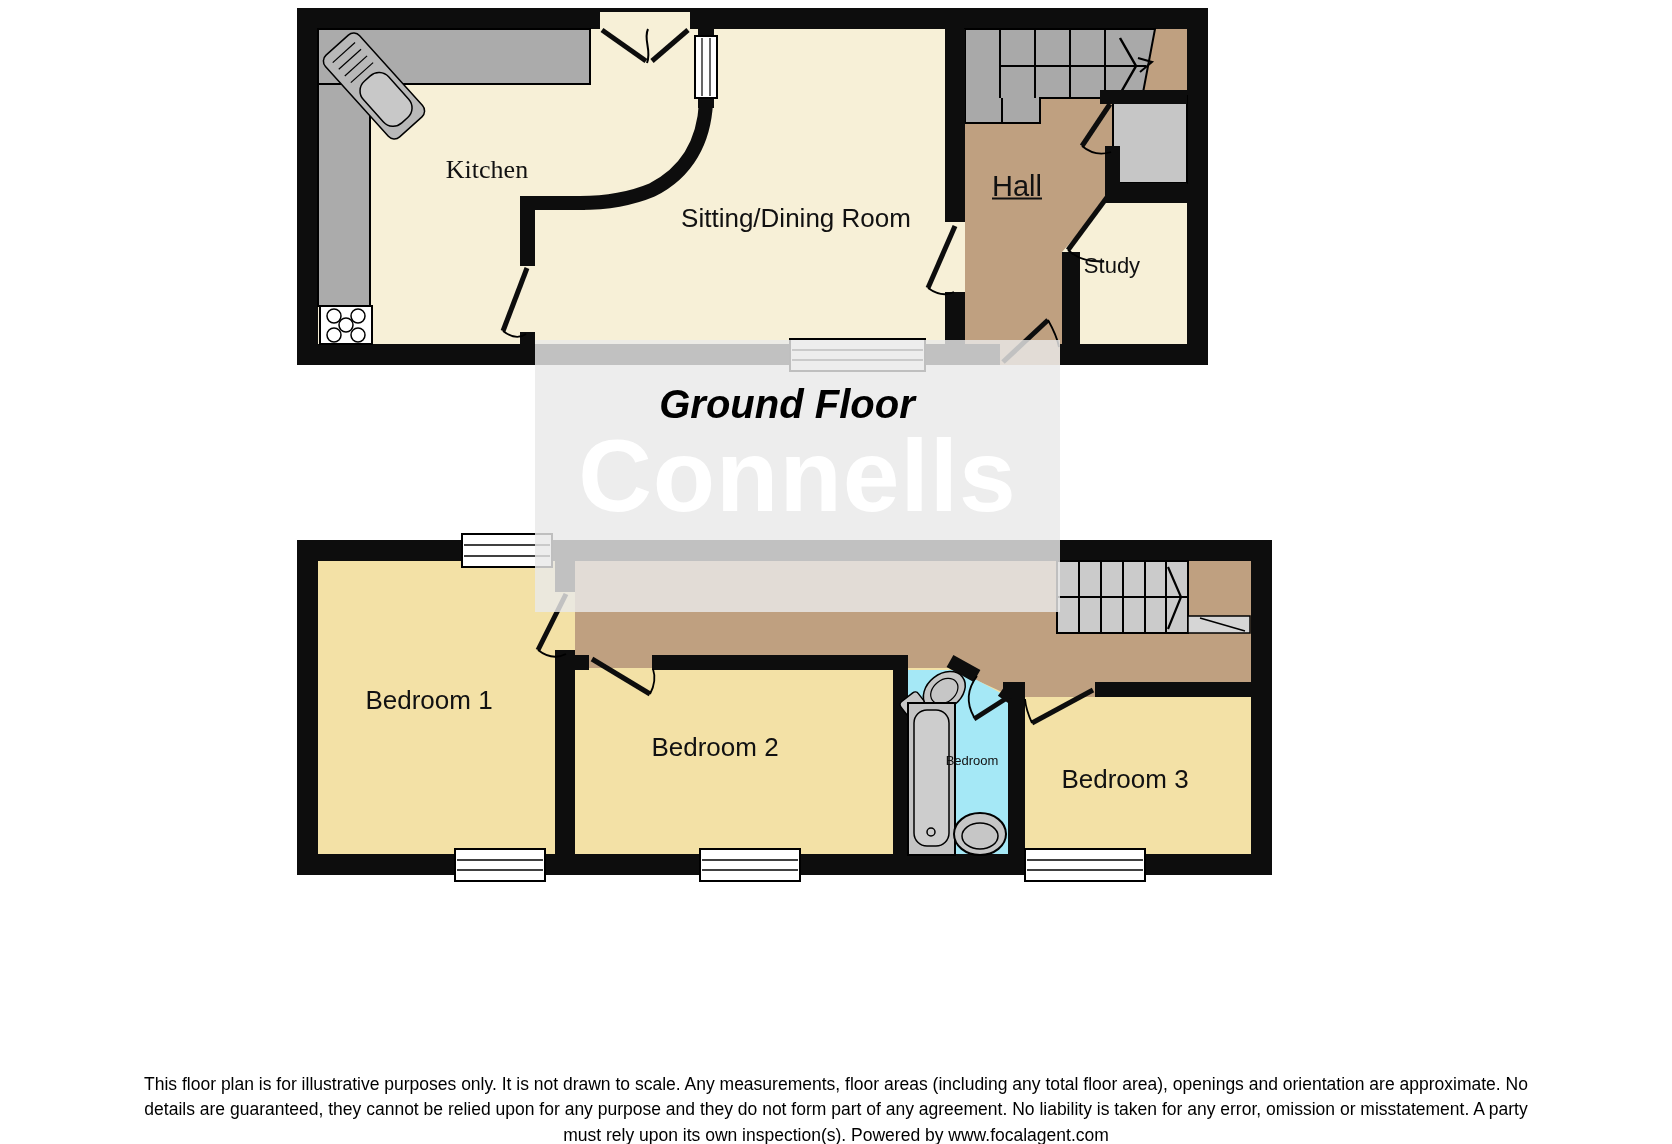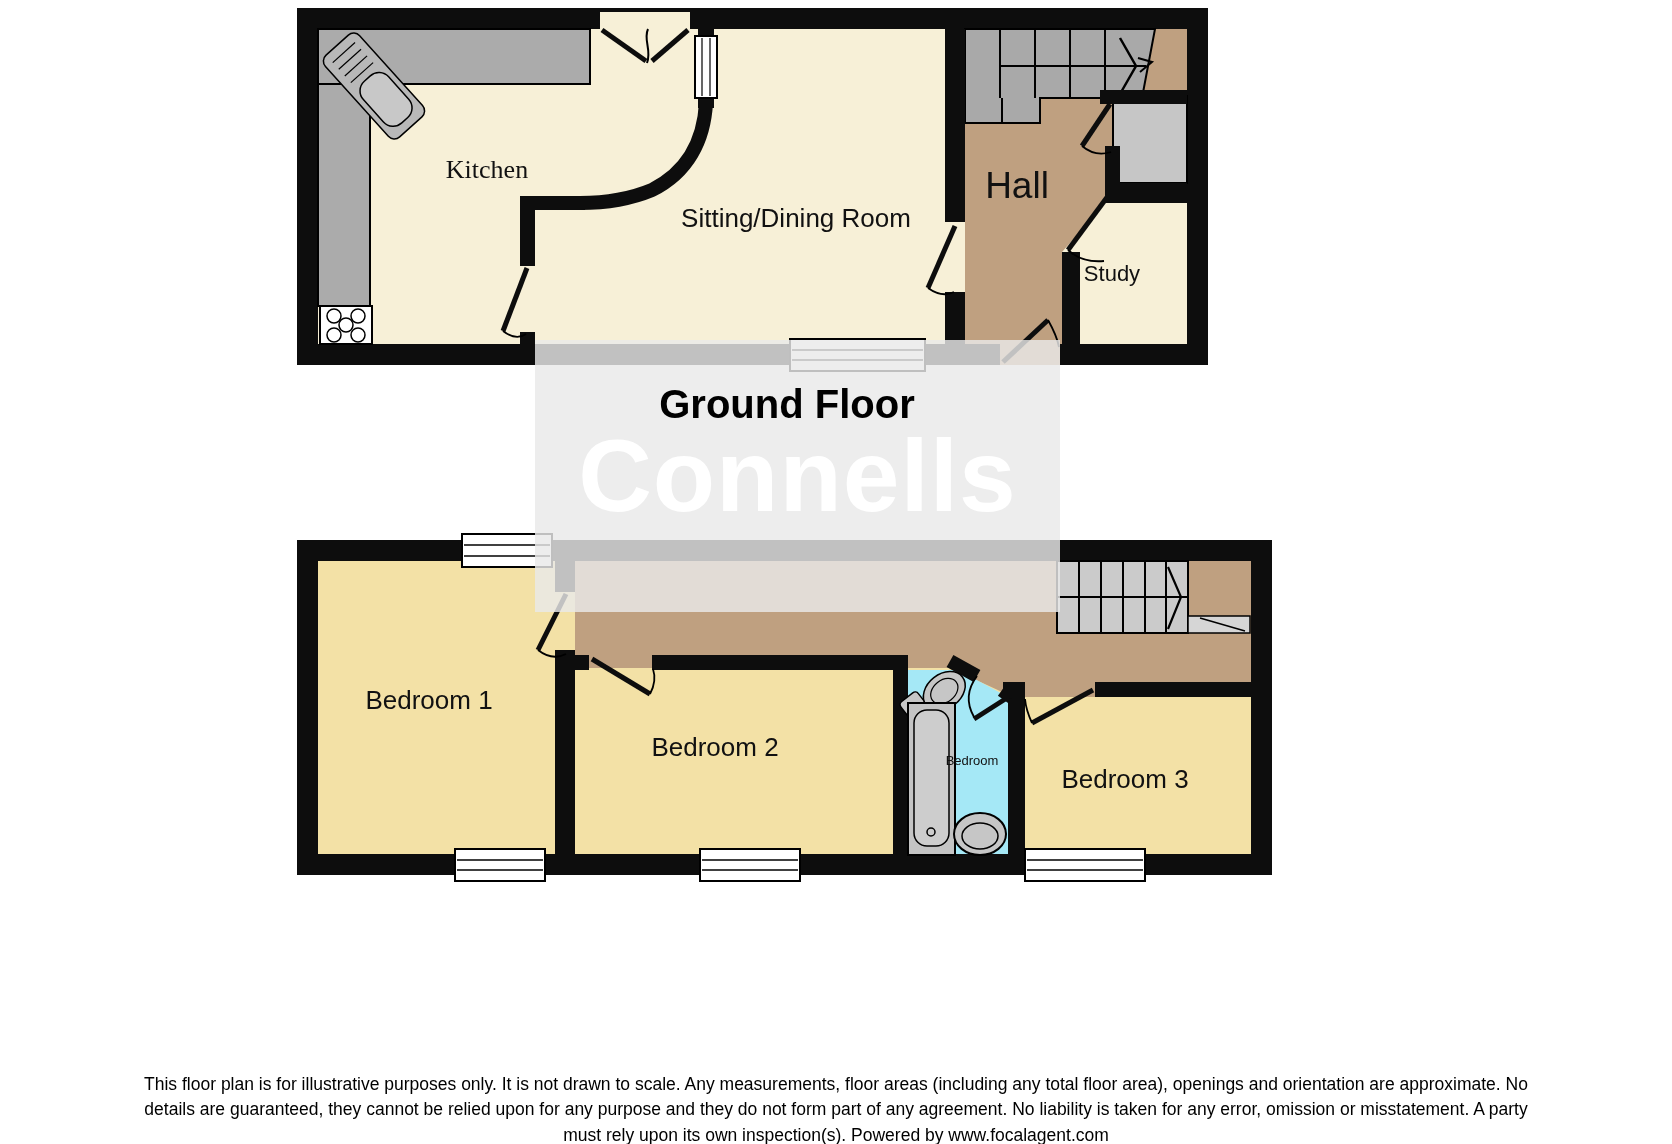--- a/index.html
+++ b/index.html
@@ -3,26 +3,26 @@
 <meta charset="utf-8">
 <style>
   html,body{margin:0;padding:0;background:#ffffff;}
   .canvas{position:relative;width:1672px;height:1144px;background:#ffffff;overflow:hidden;
           font-family:"Liberation Sans", sans-serif;}
   .plan-svg{position:absolute;left:0;top:0;z-index:1;}
   .watermark{position:absolute;left:535px;top:340px;width:525px;height:272px;
              background:rgba(233,233,233,0.82);z-index:2;display:flex;align-items:center;justify-content:center;}
   .watermark-text{font-weight:bold;font-size:102px;color:#ffffff;letter-spacing:1px;}
   .floor-title{position:absolute;transform:translate(-50%,-50%);z-index:3;
-               font-weight:bold;font-size:40px;color:#000;white-space:nowrap;}
+               font-weight:bold;font-size:40px;color:#000;white-space:nowrap;font-style:italic;}
   .room-label{position:absolute;transform:translate(-50%,-50%);z-index:3;
               font-size:26px;color:#111;white-space:nowrap;}
   .room-label.small{font-size:13px;}
-  .room-label.hall{font-size:37px;}
-  .room-label.study{font-size:22px;margin-top:8px;}
+  .room-label.hall{font-size:29px;text-decoration:underline;}
+  .room-label.study{font-size:22px;}
   .disclaimer{position:absolute;left:0;top:1072px;width:100%;z-index:3;text-align:center;
               font-size:17.5px;color:#000;line-height:1.45;}
   .disclaimer div{white-space:nowrap;}
 </style>
 </head>
 <body>
 
 <div class="canvas">
 
   <svg class="plan-svg" width="1672" height="990" viewBox="0 0 1672 990">

